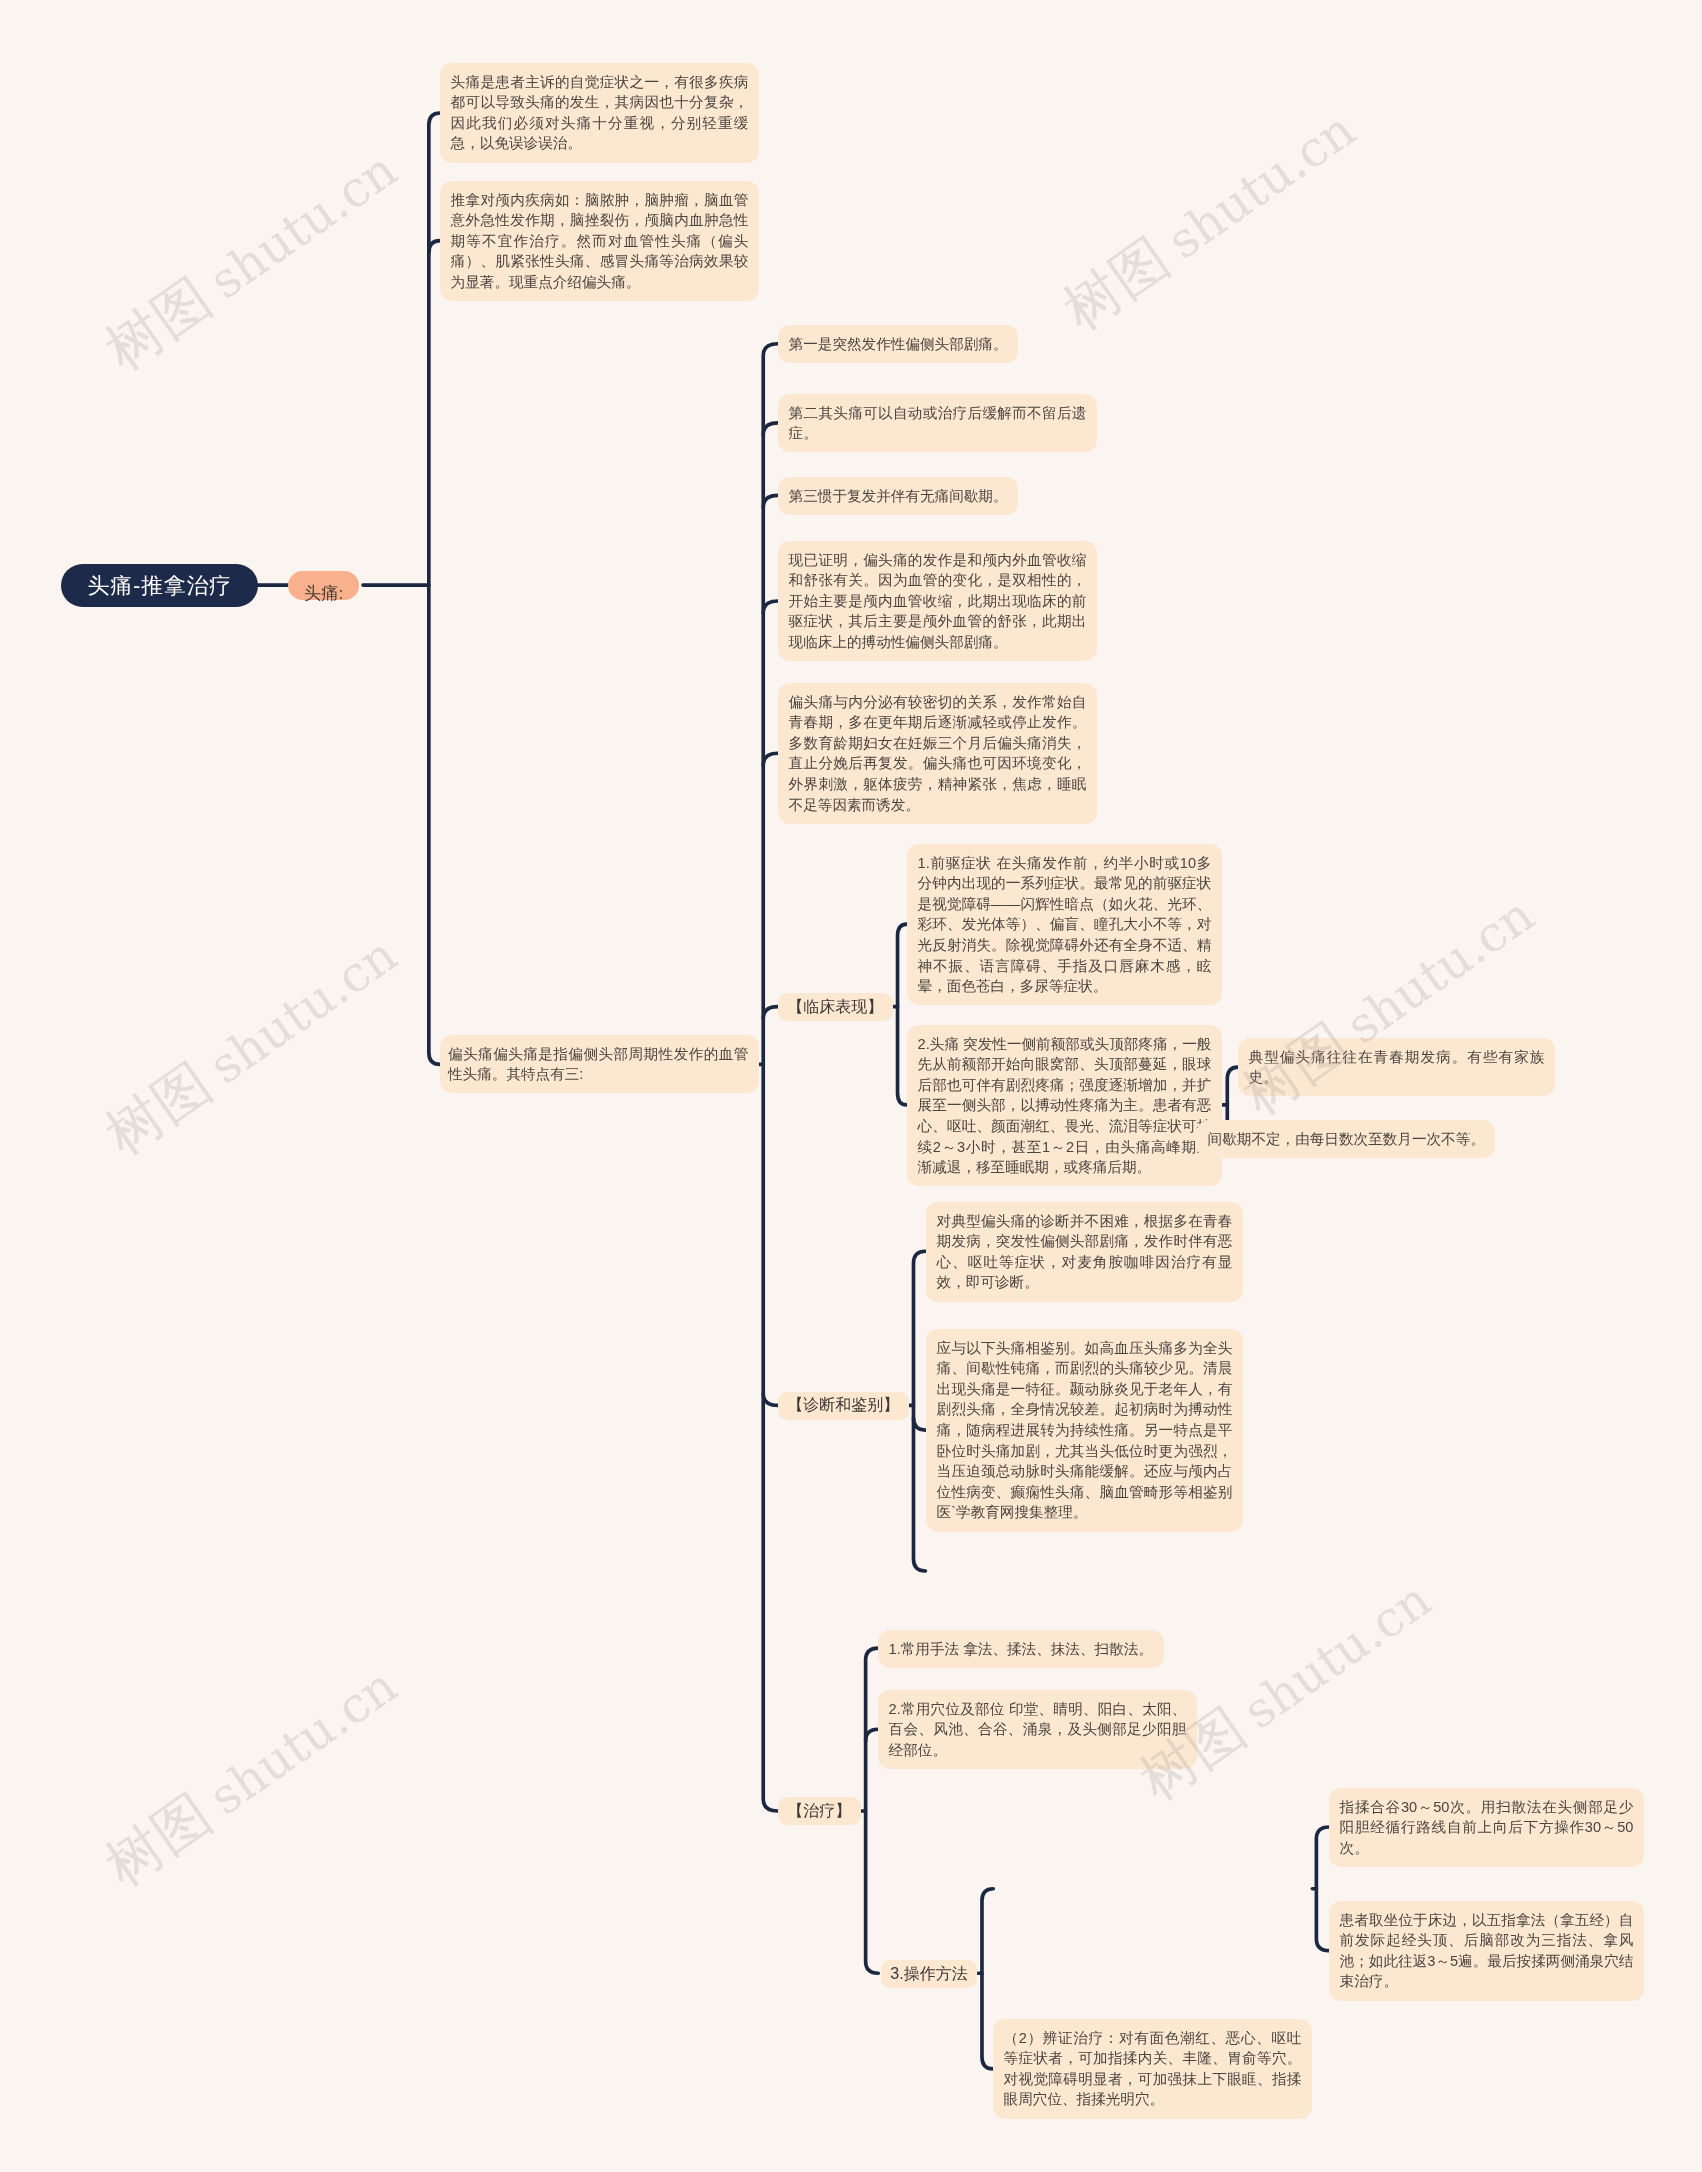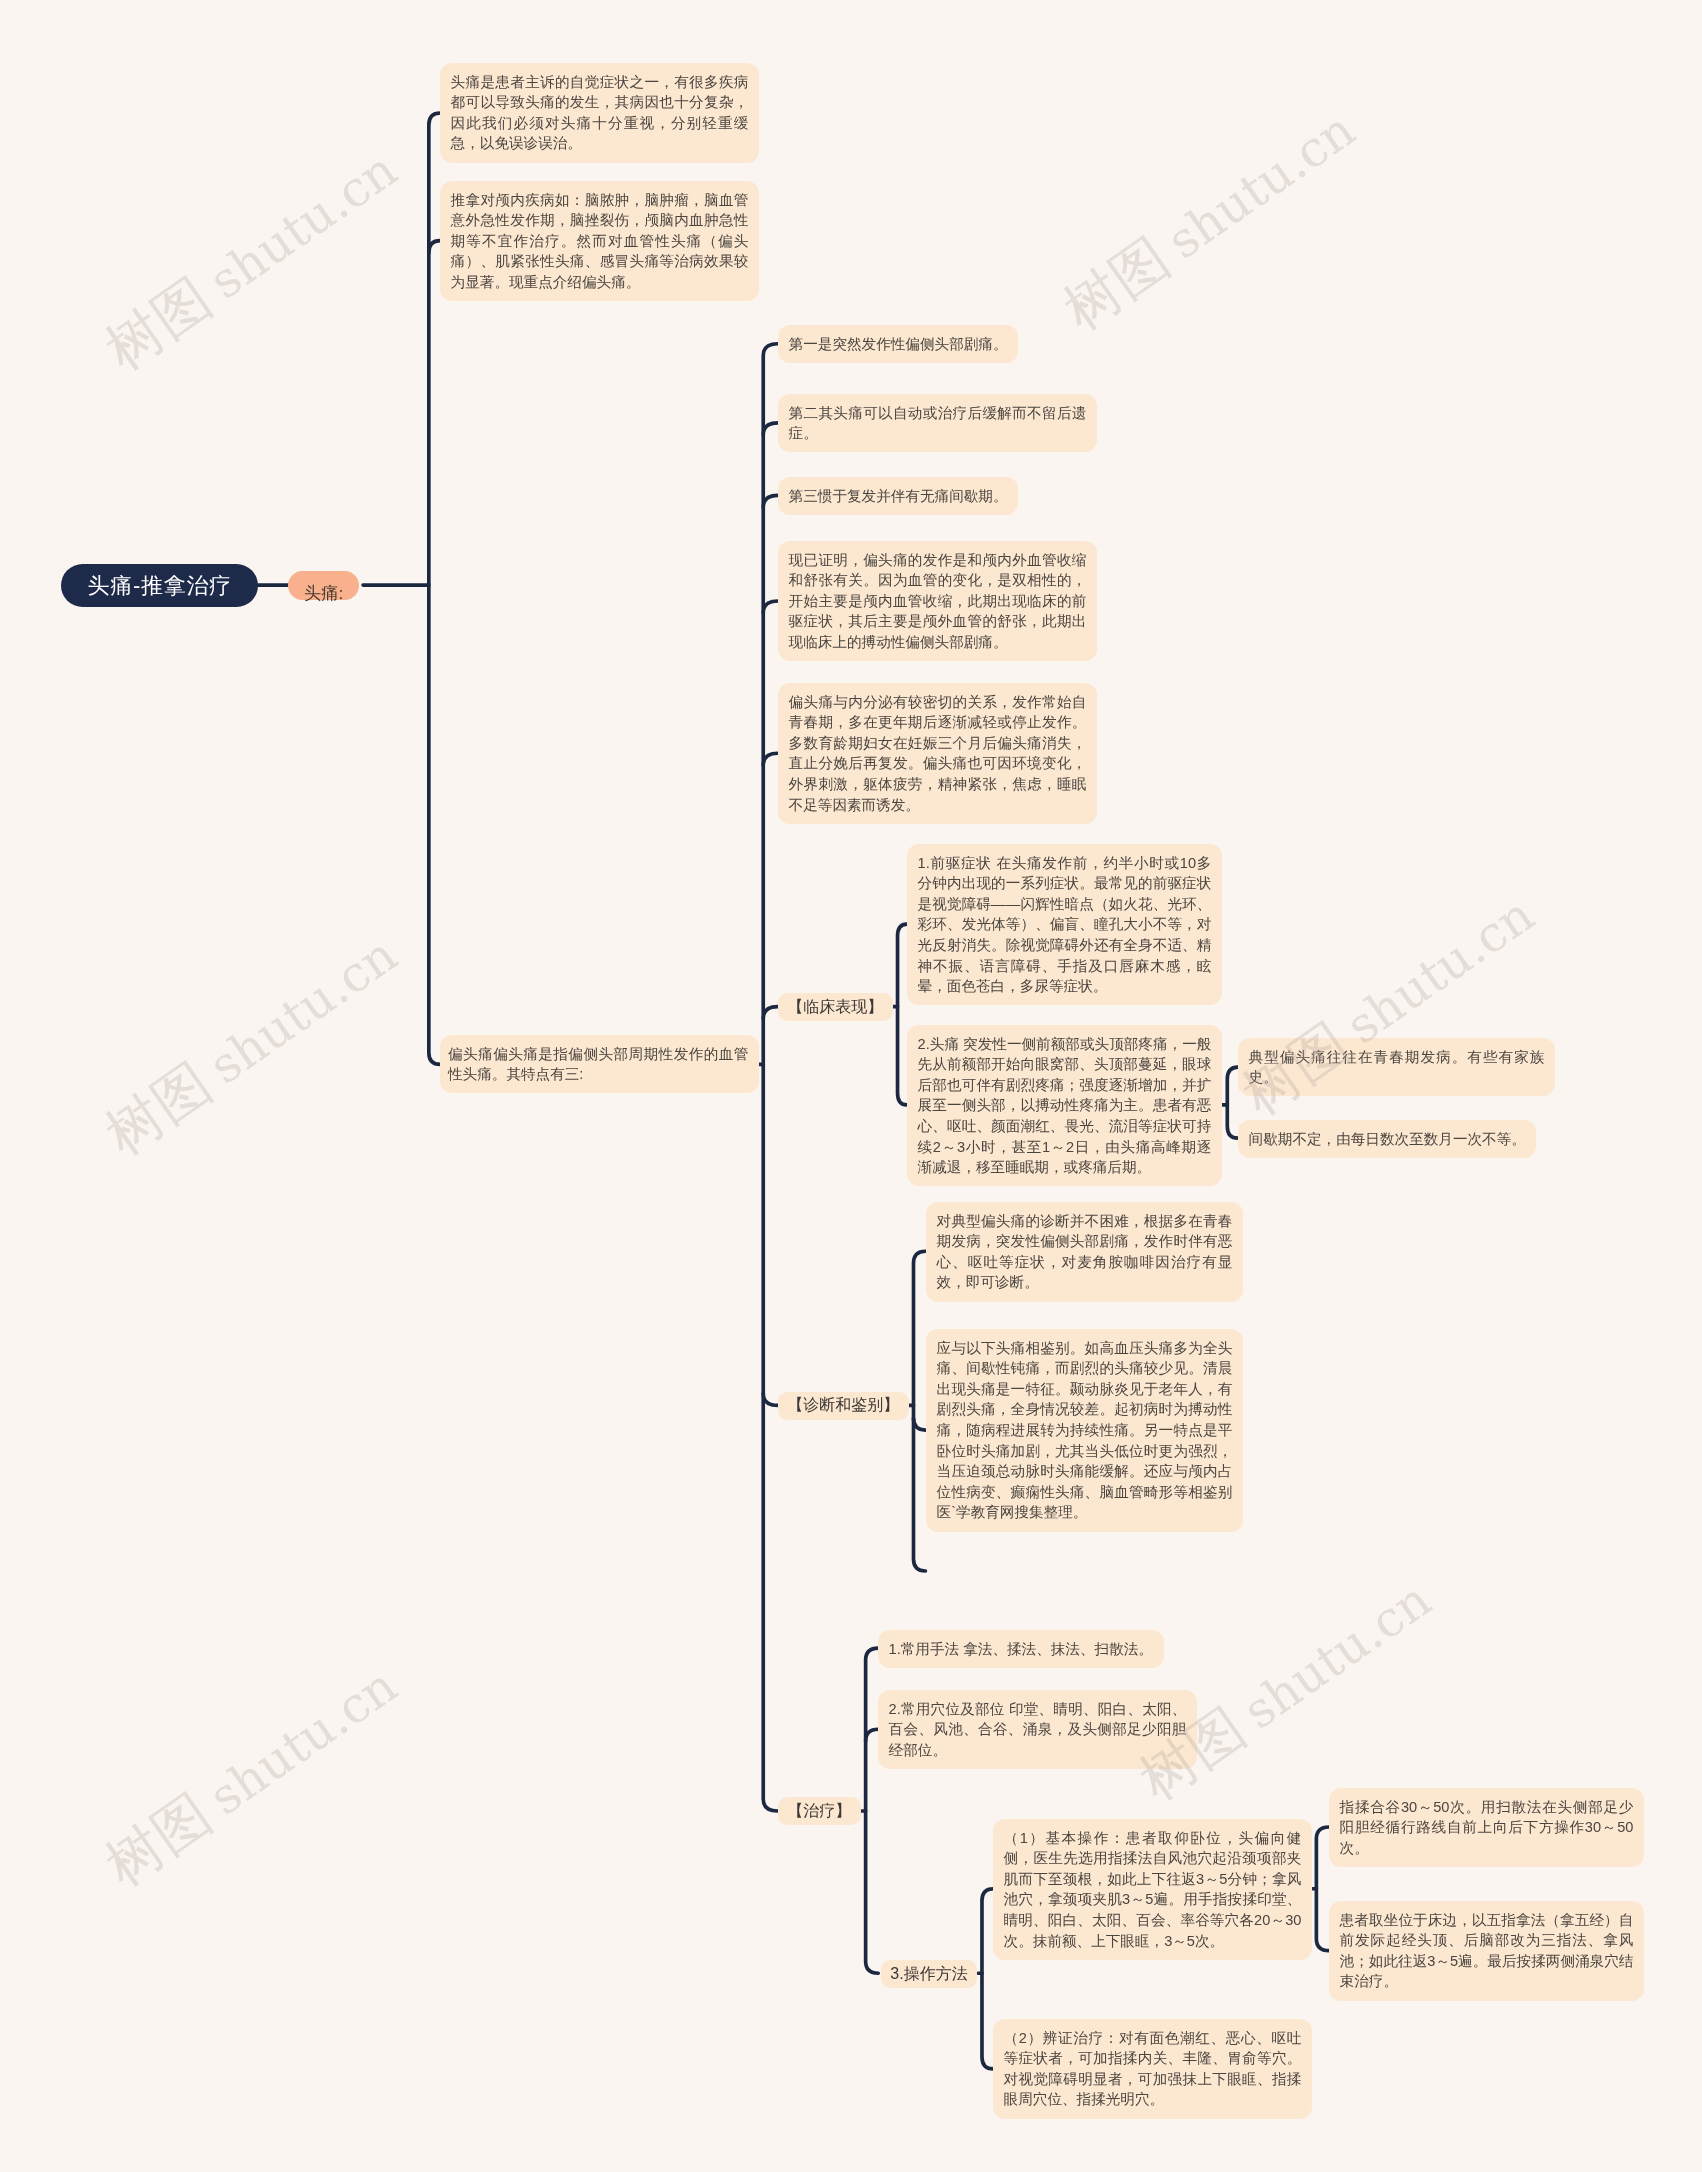--- a/index.html
+++ b/index.html
@@ -117,31 +117,30 @@
   <div class="node block fit" style="left:778px; top:325px;">第一是突然发作性偏侧头部剧痛。</div>
   <div class="node block" style="left:778px; top:394px; width:319px;">第二其头痛可以自动或治疗后缓解而不留后遗症。</div>
   <div class="node block fit" style="left:778px; top:477px;">第三惯于复发并伴有无痛间歇期。</div>
   <div class="node block" style="left:778px; top:683px; width:319px;">偏头痛与内分泌有较密切的关系，发作常始自青春期，多在更年期后逐渐减轻或停止发作。多数育龄期妇女在妊娠三个月后偏头痛消失，直止分娩后再复发。偏头痛也可因环境变化，外界刺激，躯体疲劳，精神紧张，焦虑，睡眠不足等因素而诱发。</div>
   <div class="node block" style="left:778px; top:541px; width:319px;">现已证明，偏头痛的发作是和颅内外血管收缩和舒张有关。因为血管的变化，是双相性的，开始主要是颅内血管收缩，此期出现临床的前驱症状，其后主要是颅外血管的舒张，此期出现临床上的搏动性偏侧头部剧痛。</div>
 
   <div class="node label" style="left:778px; top:993px;">【临床表现】</div>
   <div class="node block" style="left:907px; top:844px; width:315px;">1.前驱症状 在头痛发作前，约半小时或10多分钟内出现的一系列症状。最常见的前驱症状是视觉障碍——闪辉性暗点（如火花、光环、彩环、发光体等）、偏盲、瞳孔大小不等，对光反射消失。除视觉障碍外还有全身不适、精神不振、语言障碍、手指及口唇麻木感，眩晕，面色苍白，多尿等症状。</div>
   <div class="node block" style="left:907px; top:1025px; width:315px;">2.头痛 突发性一侧前额部或头顶部疼痛，一般先从前额部开始向眼窝部、头顶部蔓延，眼球后部也可伴有剧烈疼痛；强度逐渐增加，并扩展至一侧头部，以搏动性疼痛为主。患者有恶心、呕吐、颜面潮红、畏光、流泪等症状可持续2～3小时，甚至1～2日，由头痛高峰期逐渐减退，移至睡眠期，或疼痛后期。</div>
   <div class="node block" style="left:1238px; top:1038px; width:317px;">典型偏头痛往往在青春期发病。有些有家族史。</div>
-  <div class="node block fit" style="left:1238px; top:1120px;">间歇期不定，由每日数次至数月一次不等。</div>
+  <div class="node block fit" style="left:1197px; top:1120px;">间歇期不定，由每日数次至数月一次不等。</div>
 
   <div class="node label" style="left:778px; top:1392px;font-family:Liberation Mono, monospace;">【诊断和鉴别】</div>
   <div class="node block" style="left:926px; top:1202px; width:317px;">对典型偏头痛的诊断并不困难，根据多在青春期发病，突发性偏侧头部剧痛，发作时伴有恶心、呕吐等症状，对麦角胺咖啡因治疗有显效，即可诊断。</div>
   <div class="node block" style="left:926px; top:1329px; width:317px;">应与以下头痛相鉴别。如高血压头痛多为全头痛、间歇性钝痛，而剧烈的头痛较少见。清晨出现头痛是一特征。颞动脉炎见于老年人，有剧烈头痛，全身情况较差。起初病时为搏动性痛，随病程进展转为持续性痛。另一特点是平卧位时头痛加剧，尤其当头低位时更为强烈，当压迫颈总动脉时头痛能缓解。还应与颅内占位性病变、癫痫性头痛、脑血管畸形等相鉴别医`学教育网搜集整理。</div>
 
   <div class="node label" style="left:778px; top:1797px;">【治疗】</div>
   <div class="node block fit" style="left:878px; top:1630px;">1.常用手法 拿法、揉法、抹法、扫散法。</div>
   <div class="node block" style="left:878px; top:1690px; width:319px;">2.常用穴位及部位 印堂、睛明、阳白、太阳、百会、风池、合谷、涌泉，及头侧部足少阳胆经部位。</div>
   <div class="node label" style="left:881px; top:1960px;">3.操作方法</div>
-  <div class="node block" style="left:993px; top:1819px; width:319px;">（1）基本操作：患者取仰卧位，头偏向健侧，医生先选用指揉法自风池穴起沿颈项部夹肌而下至颈根，如此上下往返3～5分钟；拿风池穴，拿颈项夹肌3～5遍。用手指按揉印堂、睛明、阳白、太阳、百会、率谷等穴各20～30次。抹前额、上下眼眶，3～5次。</div>
   <div class="node block" style="left:1329px; top:1788px; width:315px;">指揉合谷30～50次。用扫散法在头侧部足少阳胆经循行路线自前上向后下方操作30～50次。</div>
   <div class="node block" style="left:1329px; top:1901px; width:315px;">患者取坐位于床边，以五指拿法（拿五经）自前发际起经头顶、后脑部改为三指法、拿风池；如此往返3～5遍。最后按揉两侧涌泉穴结束治疗。</div>
   <div class="node block" style="left:993px; top:2019px; width:319px;">（2）辨证治疗：对有面色潮红、恶心、呕吐等症状者，可加指揉内关、丰隆、胃俞等穴。对视觉障碍明显者，可加强抹上下眼眶、指揉眼周穴位、指揉光明穴。</div>
 
   <div class="wm" style="left:113px; top:319px;">
     <span class="cn">树图</span>
     <span class="en">shutu.cn</span>
   </div>
   <div class="wm" style="left:1071px; top:279px;">
     <span class="cn">树图</span>

